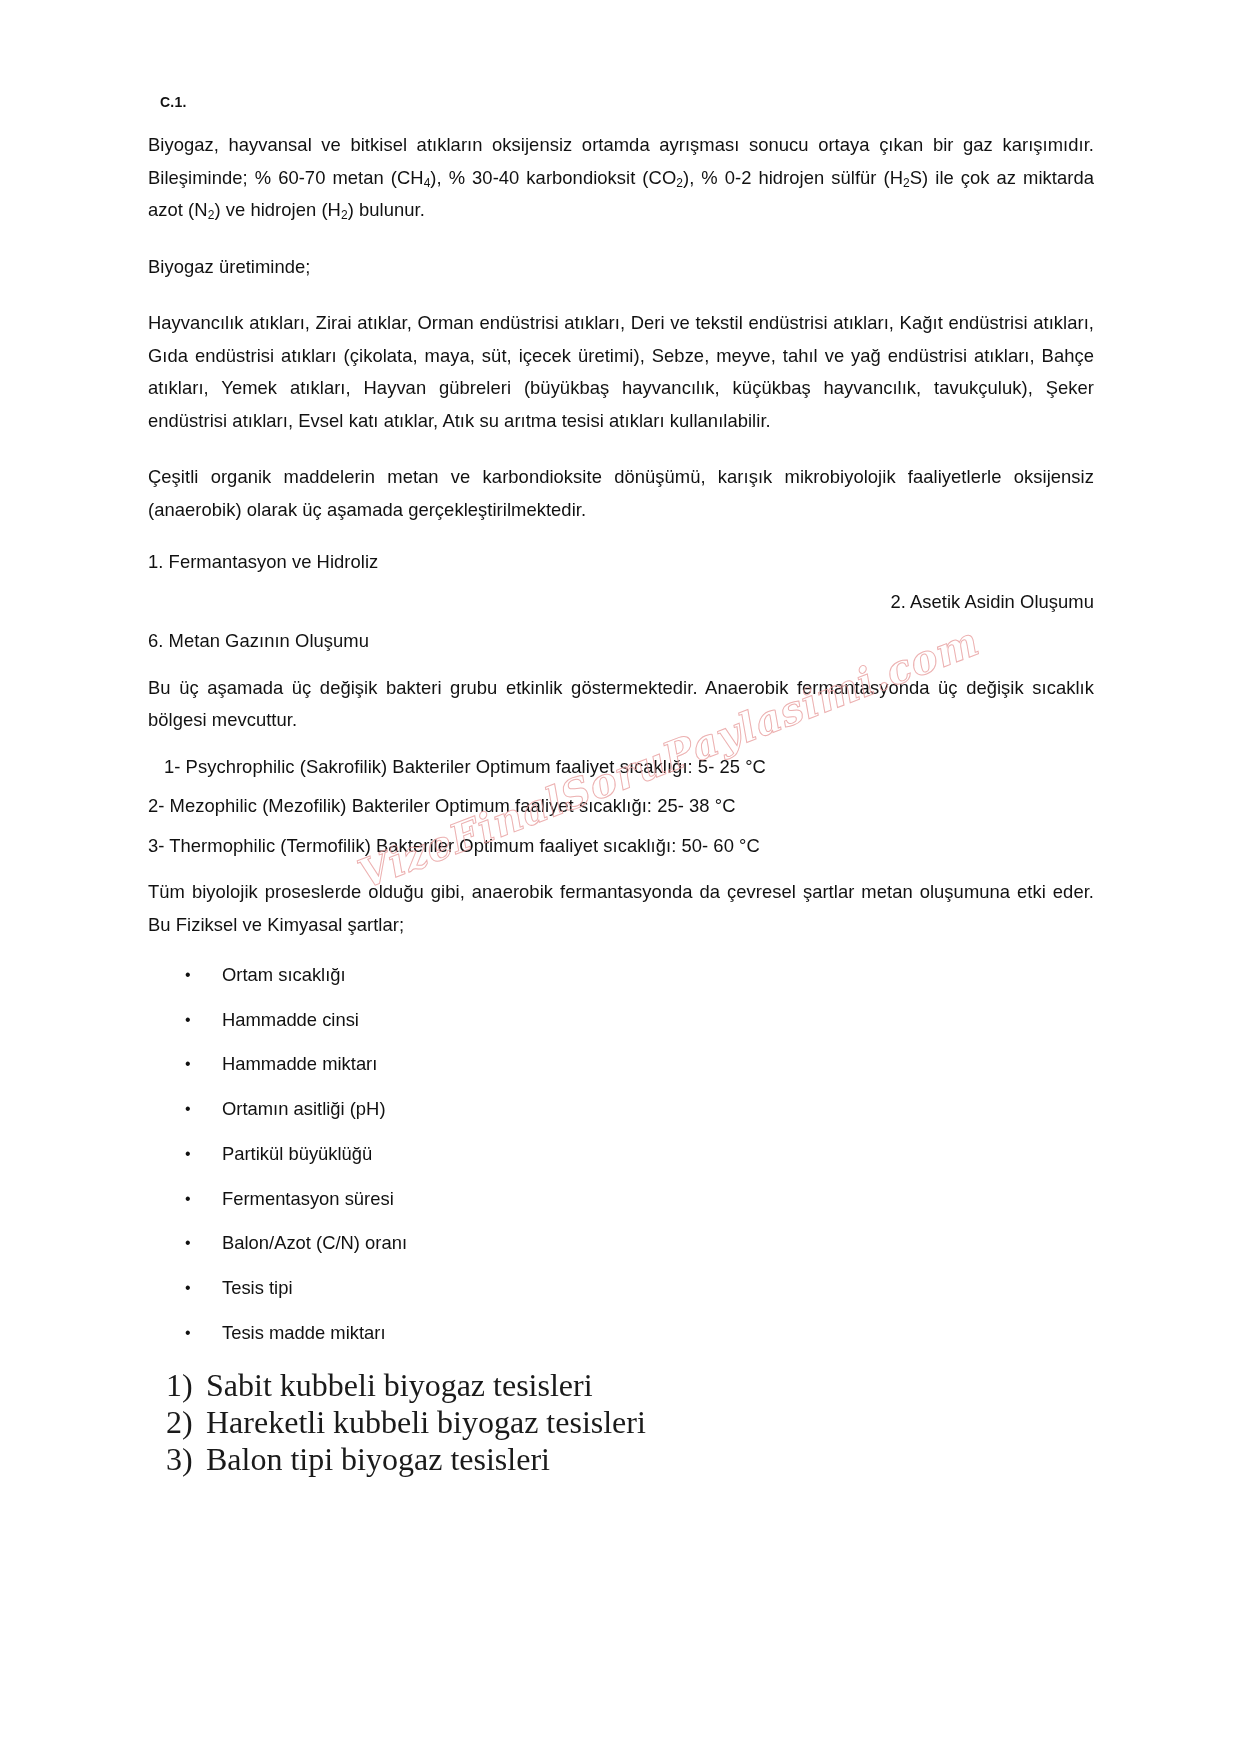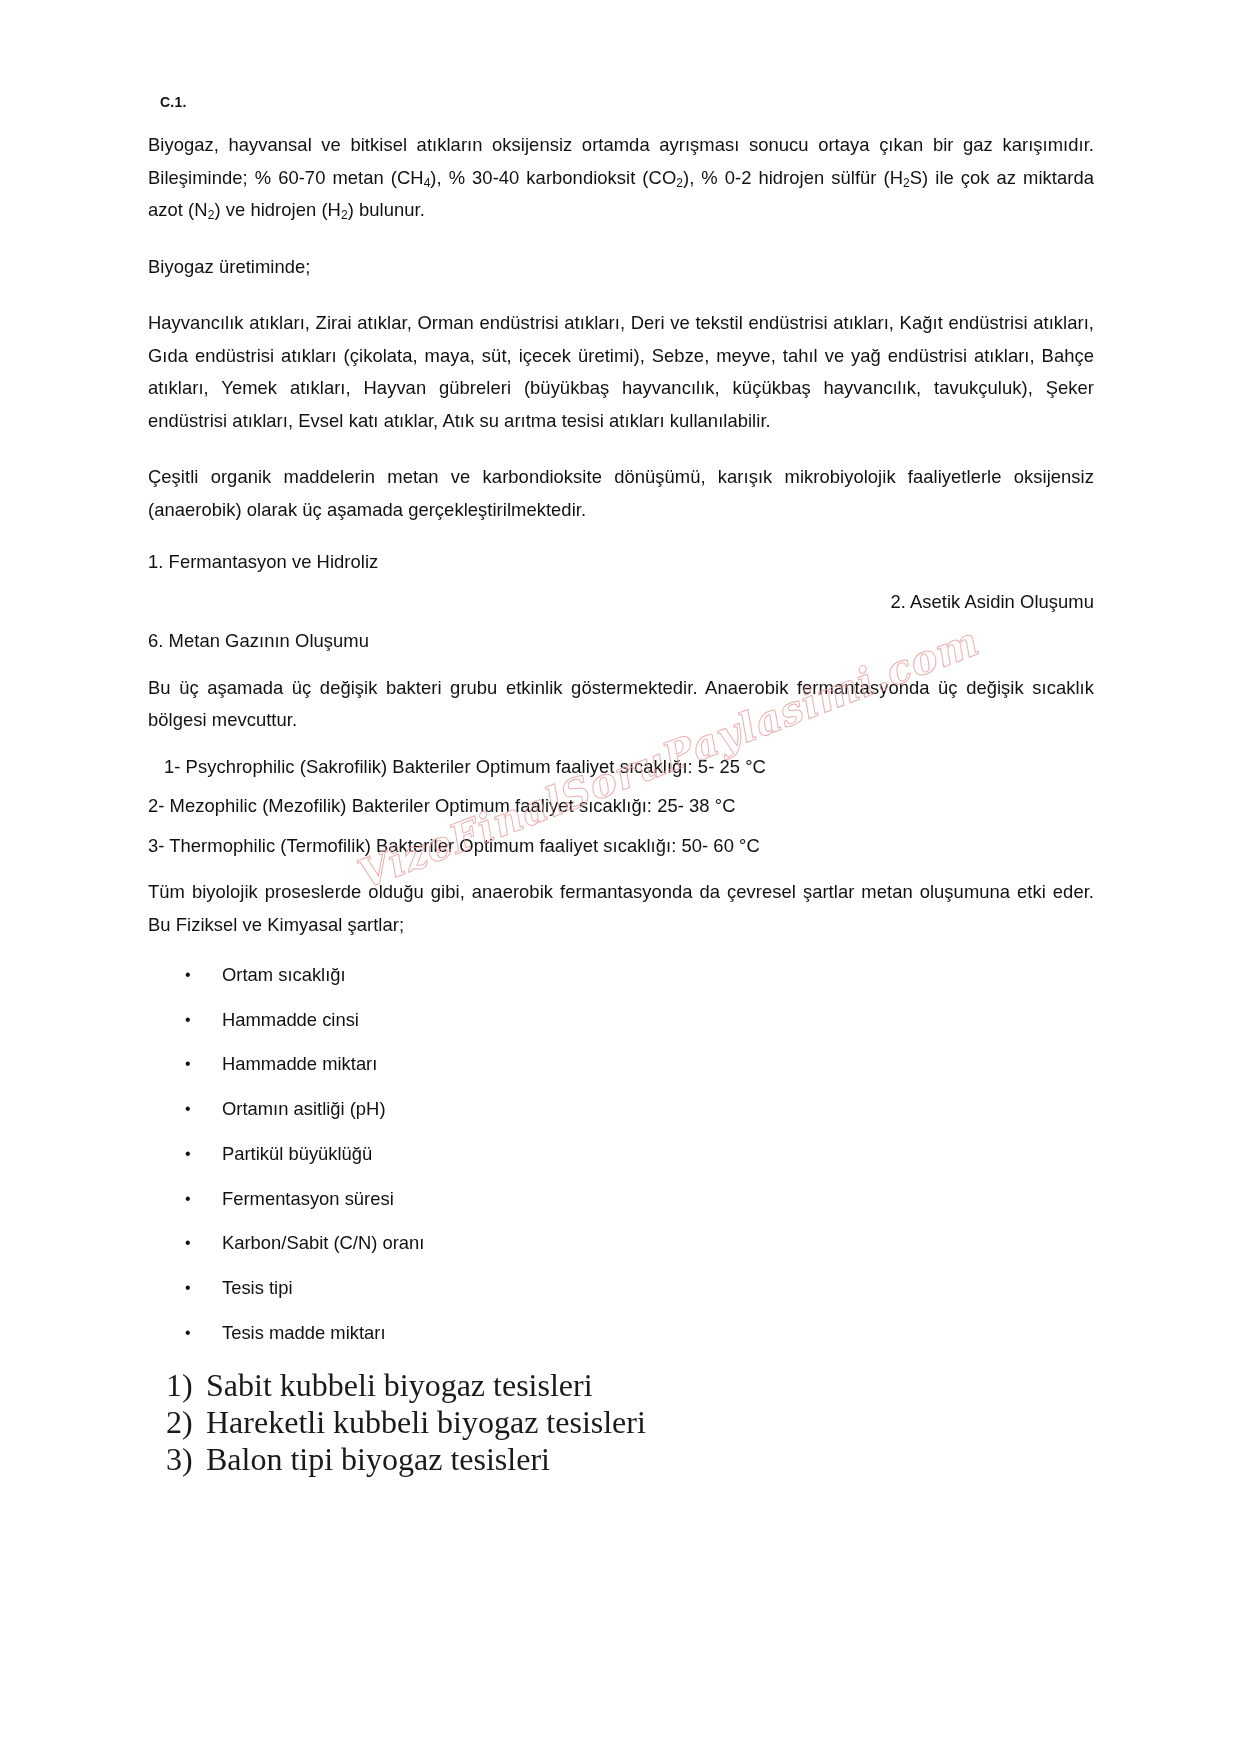--- a/index.html
+++ b/index.html
@@ -122,21 +122,21 @@
 
   <p class="para" style="margin-top:14px;">Tüm biyolojik proseslerde olduğu gibi, anaerobik fermantasyonda da çevresel şartlar metan oluşumuna etki eder.  Bu Fiziksel ve Kimyasal şartlar;</p>
 
   <ul class="bullets">
     <li><span class="dot">•</span><span>Ortam sıcaklığı</span></li>
     <li><span class="dot">•</span><span>Hammadde cinsi</span></li>
     <li><span class="dot">•</span><span>Hammadde miktarı</span></li>
     <li><span class="dot">•</span><span>Ortamın asitliği (pH)</span></li>
     <li><span class="dot">•</span><span>Partikül büyüklüğü</span></li>
     <li><span class="dot">•</span><span>Fermentasyon süresi</span></li>
-    <li><span class="dot">•</span><span>Karbon/Sabit (C/N) oranı</span></li>
+    <li><span class="dot">•</span><span>Balon/Azot (C/N) oranı</span></li>
     <li><span class="dot">•</span><span>Tesis tipi</span></li>
     <li><span class="dot">•</span><span>Tesis madde miktarı</span></li>
   </ul>
 
 
   <ol class="numlist">
     <li><span class="num">1)</span><span>Sabit kubbeli biyogaz tesisleri</span></li>
     <li><span class="num">2)</span><span>Hareketli kubbeli biyogaz tesisleri</span></li>
     <li><span class="num">3)</span><span>Balon tipi biyogaz tesisleri</span></li>
   </ol>

